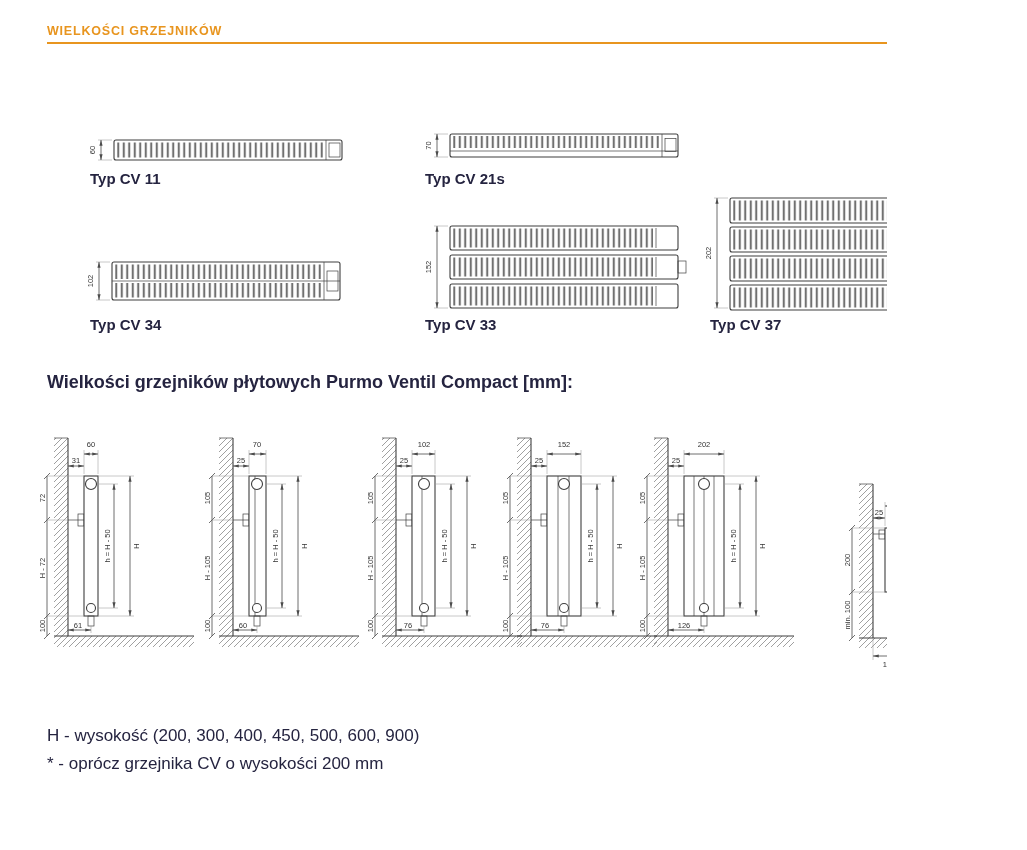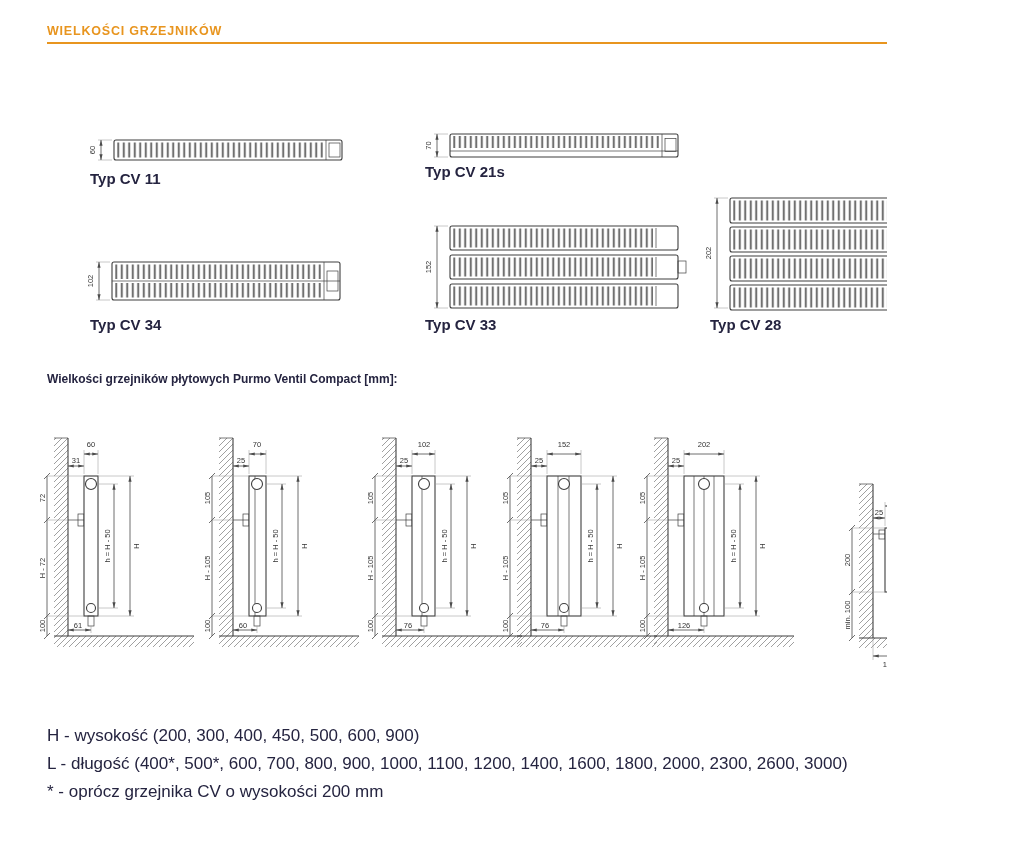--- a/index.html
+++ b/index.html
@@ -3,21 +3,21 @@
 <meta charset="utf-8">
 <style>
   *{margin:0;padding:0;box-sizing:border-box}
   html,body{background:#ffffff}
   body{font-family:"Liberation Sans",sans-serif}
   #page{position:relative;width:887px;height:850px;background:#ffffff;overflow:hidden}
   .abs{position:absolute}
   .title{font-size:12.5px;font-weight:bold;letter-spacing:.8px;color:#E8951F}
   .rule{height:2px;background:#E8951F}
   .cap{font-size:15px;font-weight:bold;color:#252440}
-  .subtitle{font-size:12px;font-weight:bold;color:#252440}
+  .subtitle{font-size:18px;font-weight:bold;color:#252440}
   .legend div{font-size:17px;color:#252440;margin-bottom:8px}
   svg{overflow:visible;display:block}
   svg text{font-family:"Liberation Sans",sans-serif;fill:#333333;font-size:7.5px}
   .solid{fill:none;stroke:#3f3f3f;stroke-width:1.1}
   .solidf{fill:#ffffff;stroke:#3f3f3f;stroke-width:1.1}
   .thin{fill:none;stroke:#3f3f3f;stroke-width:.7}
   .ext{fill:none;stroke:#9a9a9a;stroke-width:.55}
   .dim{fill:none;stroke:#4a4a4a;stroke-width:.8}
 </style>
 </head>
@@ -70,21 +70,21 @@
       </g>
       <g>
         <rect x="26" y="8" width="228" height="23" rx="2" class="solidf"></rect>
         <rect x="29" y="10" width="206" height="12" fill="url(#fins)"></rect>
         <line x1="26" y1="25" x2="254" y2="25" class="thin"></line>
         <line x1="238" y1="8" x2="238" y2="31" class="thin"></line>
         <rect x="241" y="12.5" width="11" height="13" class="thin"></rect>
       </g>
     </svg>
   </figure>
-  <div class="abs cap" style="left:425px;top:163px">Typ CV 21s</div>
+  <div class="abs cap" style="left:425px;top:170px">Typ CV 21s</div>
 
   <figure class="abs" style="left:86px;top:256px">
     <svg width="265" height="50" viewBox="0 0 265 50">
       <g>
         <line x1="10" y1="6" x2="24" y2="6" class="ext"></line>
           <line x1="10" y1="44" x2="24" y2="44" class="ext"></line>
         <line x1="13" y1="6" x2="13" y2="44" class="dim" marker-start="url(#arw)" marker-end="url(#arw)"></line>
         <text transform="translate(7,25) rotate(-90)" text-anchor="middle">102</text>
       </g>
       <g>
@@ -141,21 +141,21 @@
         <rect x="29" y="66.5" width="200" height="20" fill="url(#fins)"></rect>
         <rect x="29" y="95.5" width="200" height="20" fill="url(#fins)"></rect>
         <line x1="232" y1="8" x2="232" y2="29" class="thin"></line>
         <line x1="232" y1="37" x2="232" y2="58" class="thin"></line>
         <line x1="232" y1="66" x2="232" y2="87" class="thin"></line>
         <line x1="232" y1="95" x2="232" y2="116" class="thin"></line>
         <rect x="261" y="46" width="8" height="12" class="thin"></rect>
       </g>
     </svg>
   </figure>
-  <div class="abs cap" style="left:710px;top:316px">Typ CV 28</div>
+  <div class="abs cap" style="left:710px;top:316px">Typ CV 37</div>
 
   <div class="abs subtitle" style="left:47px;top:372px">Wielkości grzejników płytowych Purmo Ventil Compact [mm]:</div>
 
   <figure class="abs" style="left:40px;top:424px">
     <svg width="160" height="232" viewBox="0 0 160 232">
       <g>
         <rect x="14" y="14" width="14" height="198" fill="url(#hatch)"></rect>
         <line x1="14" y1="14" x2="28" y2="14" class="thin"></line>
         <line x1="28" y1="14" x2="28" y2="212" class="solid"></line>
       </g>
@@ -462,17 +462,16 @@
         <line x1="60" y1="124" x2="60" y2="184" class="ext"></line>
           <line x1="28" y1="162" x2="28" y2="184" class="ext"></line>
         <line x1="28" y1="180" x2="60" y2="180" class="dim" marker-start="url(#arw)" marker-end="url(#arw)"></line>
         <text x="44" y="191" text-anchor="middle">126</text>
       </g>
     </svg>
   </figure>
 
   <div class="abs legend" style="left:47px;top:726px">
     <div>H - wysokość (200, 300, 400, 450, 500, 600, 900)</div>
-    <div>L - długość (400*, 500*, 600, 700, 800, 900, 1000, 1100, 1200, 1400, 1600, 1800, 2000, 2300, 2600, 3000)</div>
     <div>* - oprócz grzejnika CV o wysokości 200 mm</div>
   </div>
 
 </div>
 
 </body></html>

